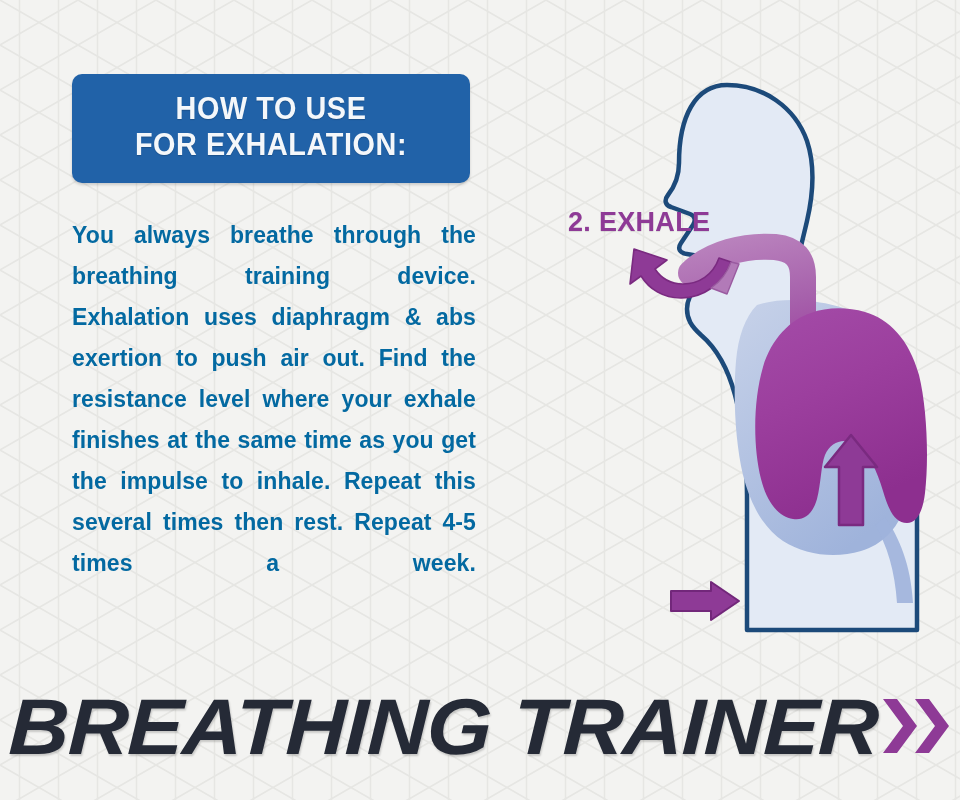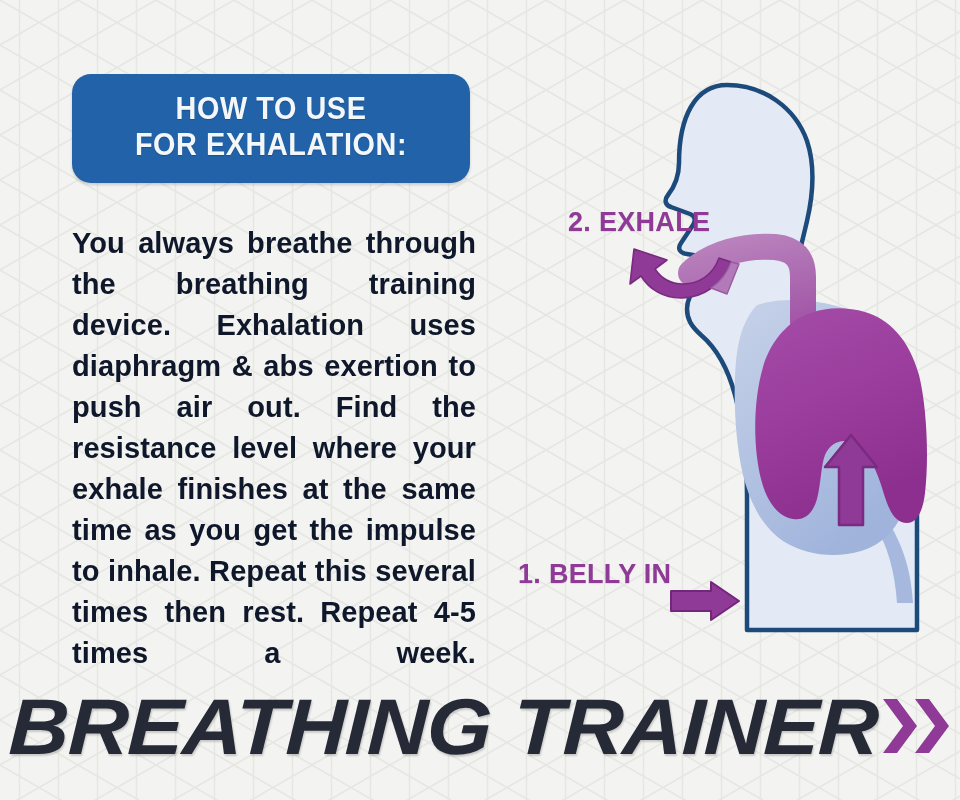--- a/index.html
+++ b/index.html
@@ -37,44 +37,44 @@
     position: absolute;
     left: 72px;
     top: 74px;
     width: 400px;
   }
 
   #title-banner {
     width: 398px;
     box-sizing: border-box;
     background: #2162a8;
-    border-radius: 19px;
+    border-radius: 10px;
     padding: 17px 10px 19px 10px;
     text-align: center;
     box-shadow: 0 2px 3px rgba(0,0,0,0.16);
   }
   #title-banner .tline {
     display: block;
     color: #f4f7fa;
     font-family: "Liberation Sans Narrow", "Liberation Sans", sans-serif;
     font-weight: bold;
     font-size: 31px;
     line-height: 1.17;
     letter-spacing: 0.6px;
     transform: scaleX(0.93);
     text-shadow: 0 1px 1px rgba(0,0,0,0.18);
   }
 
   #body-copy {
-    margin-top: 40px;
+    margin-top: 32px;
     width: 404px;
-    color: #0f172a;
+    color: #0369a1;
     font-family: "Liberation Sans Narrow", "Liberation Sans", sans-serif;
     font-weight: bold;
-    font-size: 29px;
+    font-size: 23px;
     line-height: 41px;
     text-align: justify;
     text-justify: inter-word;
     letter-spacing: 0.1px;
   }
   #body-copy::after {
     content: "";
     display: inline-block;
     width: 100%;
   }
@@ -262,21 +262,20 @@
     </svg>
   </div>
 
   <div class="callout-label" id="label-exhale">2. EXHALE</div>
 
   <svg class="callout-arrow" id="arrow-exhale" width="118" height="66" viewBox="0 0 118 66" xmlns="http://www.w3.org/2000/svg" aria-hidden="true">
     <path d="M104 22 C 96 44 76 58 54 58 C 36 58 22 49 14 36 L 3 44 L 7 9 L 40 20 L 28 29 C 34 38 44 44 56 44 C 72 44 86 35 92 18 Z" fill="#8e3a96" stroke="#7a2a80" stroke-width="1.6" stroke-linejoin="round"></path>
     <path d="M104 22 C 100 33 93 42 84 48 L 100 54 L 112 24 Z" fill="#b27ab8" stroke="#9a5ba0" stroke-width="1.4" stroke-linejoin="round"></path>
   </svg>
 
-  <div class="callout-label" id="label-belly">1. BELLY IN</div>
 
   <svg class="callout-arrow" id="arrow-belly" width="72" height="42" viewBox="0 0 72 42" xmlns="http://www.w3.org/2000/svg" aria-hidden="true">
     <path d="M2 11 L 42 11 L 42 2 L 70 21 L 42 40 L 42 31 L 2 31 Z" fill="#8e3a96" stroke="#72277a" stroke-width="2" stroke-linejoin="round"></path>
   </svg>
 
   <div id="brand-footer">
     <span id="brand-text">BREATHING TRAINER</span>
     <svg id="brand-chevron" width="74" height="62" viewBox="0 0 74 62" xmlns="http://www.w3.org/2000/svg" aria-hidden="true">
       <path d="M6 4 L 20 4 L 40 31 L 20 58 L 6 58 L 26 31 Z" fill="#8e3a96"></path>
       <path d="M38 4 L 52 4 L 72 31 L 52 58 L 38 58 L 58 31 Z" fill="#8e3a96"></path>

